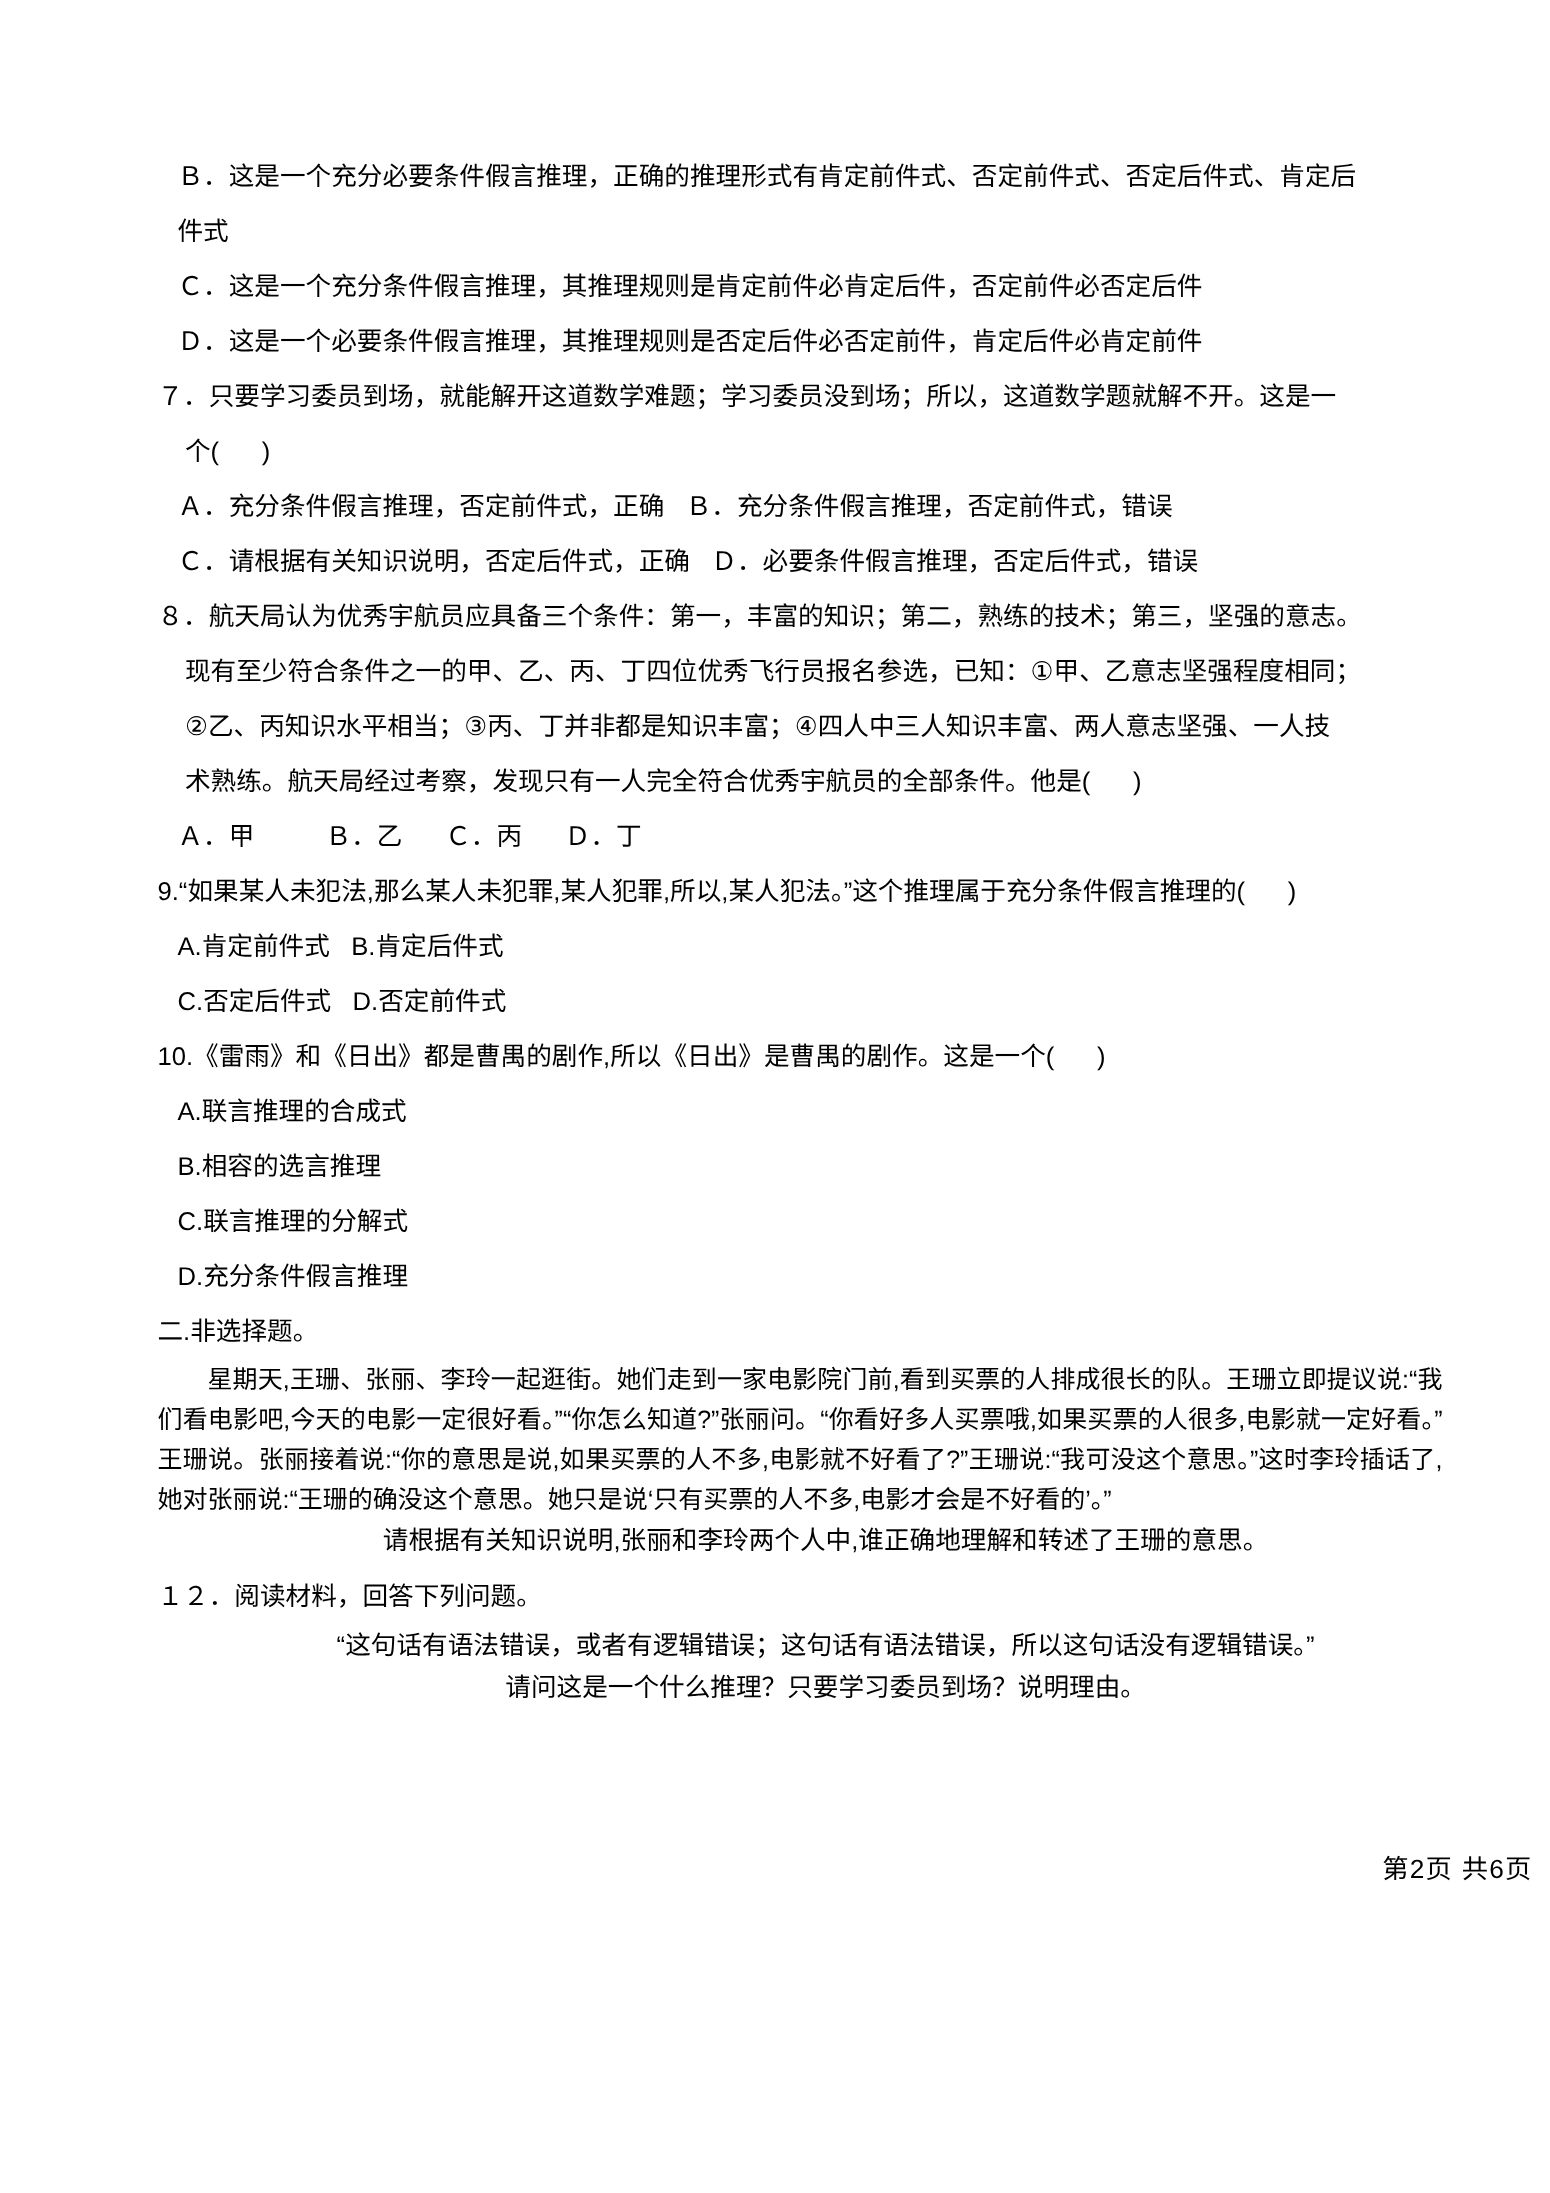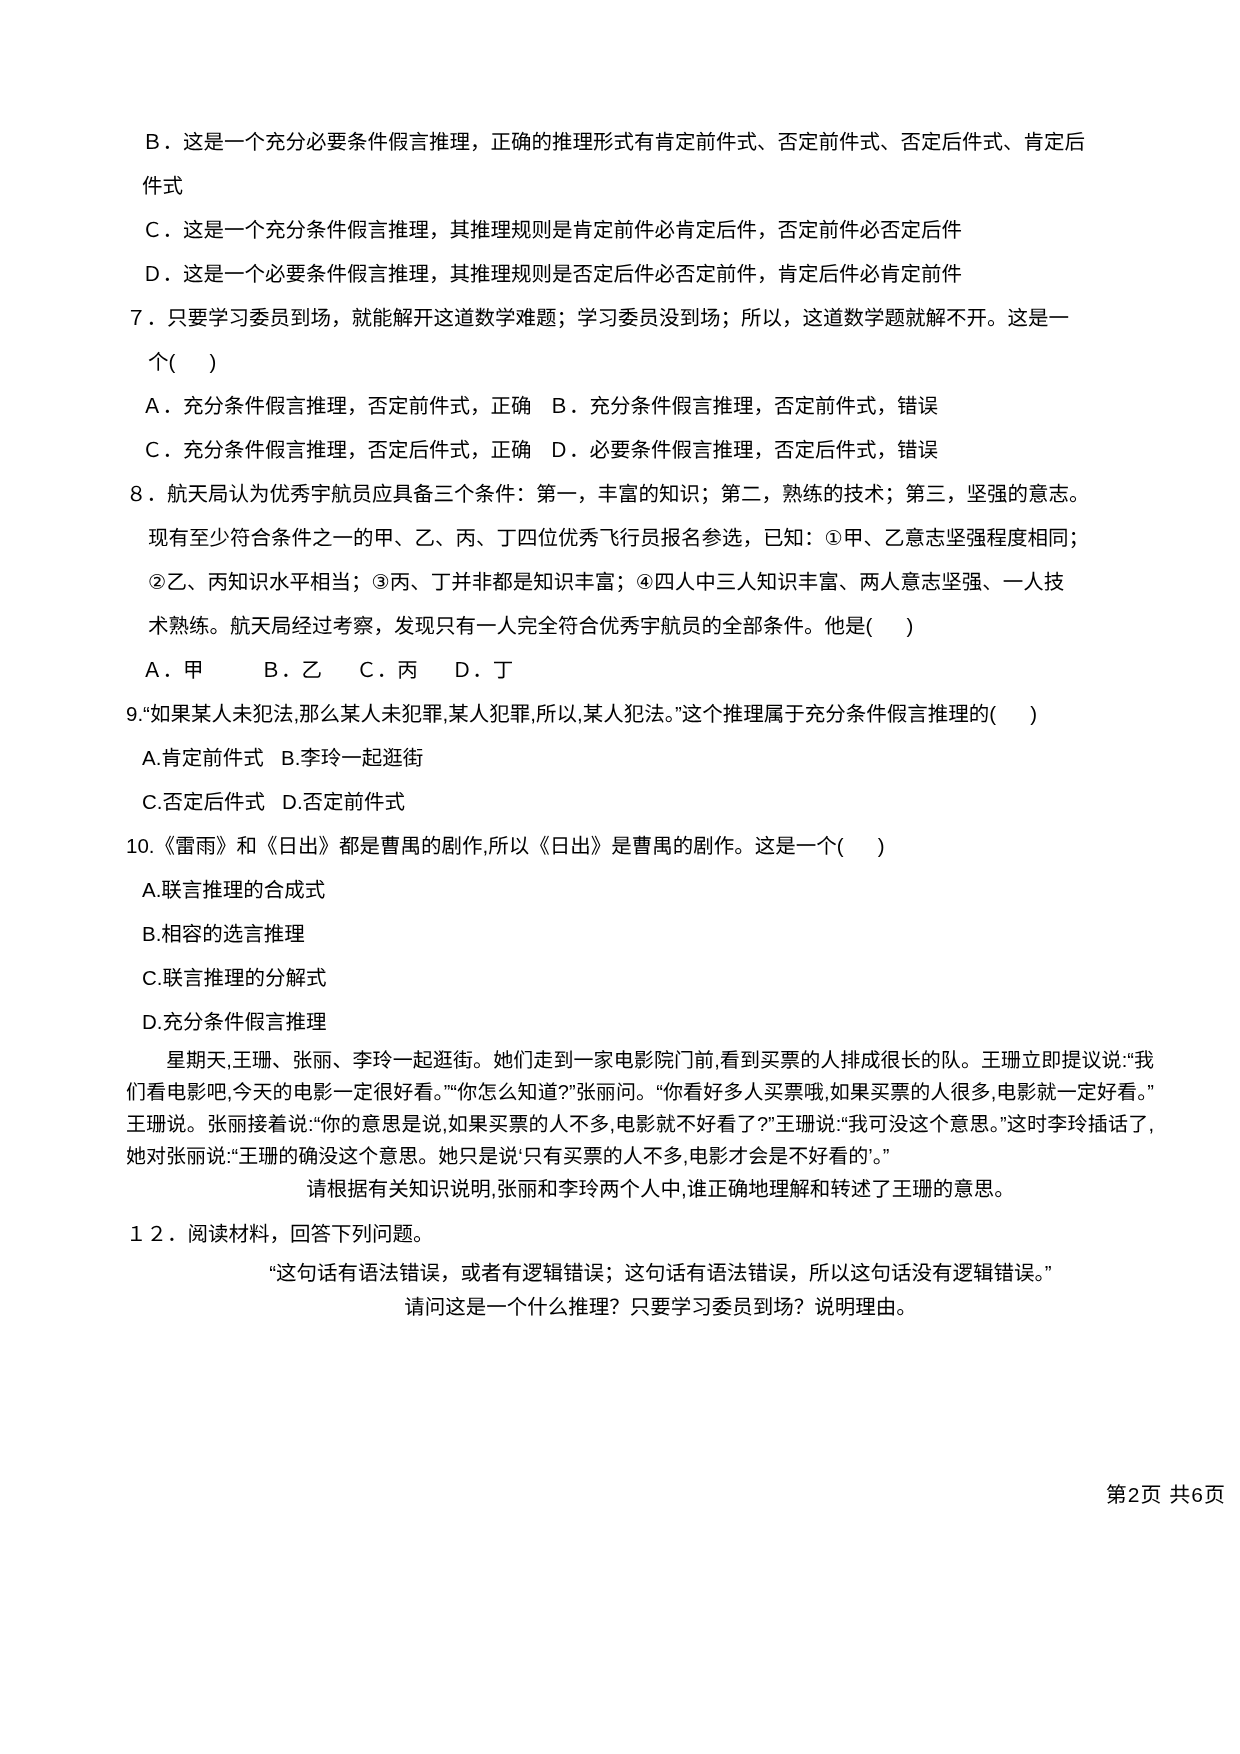--- a/index.html
+++ b/index.html
@@ -86,45 +86,46 @@
       <div class="opt">Ｂ．这是一个充分必要条件假言推理，正确的推理形式有肯定前件式、否定前件式、否定后件式、肯定后</div>
       <div class="opt">件式</div>
       <div class="opt">Ｃ．这是一个充分条件假言推理，其推理规则是肯定前件必肯定后件，否定前件必否定后件</div>
       <div class="opt">Ｄ．这是一个必要条件假言推理，其推理规则是否定后件必否定前件，肯定后件必肯定前件</div>
     </div>
 
     <div>
       <div class="q">７．只要学习委员到场，就能解开这道数学难题；学习委员没到场；所以，这道数学题就解不开。这是一</div>
       <div class="q-cont">个(      )</div>
       <div class="opt">Ａ．充分条件假言推理，否定前件式，正确   Ｂ．充分条件假言推理，否定前件式，错误</div>
-      <div class="opt">Ｃ．充分条件假言推理，否定后件式，正确   Ｄ．必要条件假言推理，否定后件式，错误</div>
+      <div class="opt">Ｃ．请根据有关知识说明，否定后件式，正确   Ｄ．必要条件假言推理，否定后件式，错误</div>
     </div>
 
     <div>
       <div class="q">８．航天局认为优秀宇航员应具备三个条件：第一，丰富的知识；第二，熟练的技术；第三，坚强的意志。</div>
       <div class="q-cont">现有至少符合条件之一的甲、乙、丙、丁四位优秀飞行员报名参选，已知：①甲、乙意志坚强程度相同；</div>
       <div class="q-cont">②乙、丙知识水平相当；③丙、丁并非都是知识丰富；④四人中三人知识丰富、两人意志坚强、一人技</div>
       <div class="q-cont">术熟练。航天局经过考察，发现只有一人完全符合优秀宇航员的全部条件。他是(      )</div>
       <div class="opt">Ａ．甲          Ｂ．乙      Ｃ．丙      Ｄ．丁</div>
     </div>
 
     <div>
       <div class="q">9.“如果某人未犯法,那么某人未犯罪,某人犯罪,所以,某人犯法。”这个推理属于充分条件假言推理的(      )</div>
-      <div class="opt">A.肯定前件式   B.李玲一起逛街</div>
+      <div class="opt">A.肯定前件式   B.肯定后件式</div>
       <div class="opt">C.否定后件式   D.否定前件式</div>
     </div>
 
     <div>
       <div class="q">10.《雷雨》和《日出》都是曹禺的剧作,所以《日出》是曹禺的剧作。这是一个(      )</div>
       <div class="opt">A.联言推理的合成式</div>
       <div class="opt">B.相容的选言推理</div>
       <div class="opt">C.联言推理的分解式</div>
       <div class="opt">D.充分条件假言推理</div>
     </div>
 
+    <div class="q">二.非选择题。</div>
 
     <div>
       <div class="narrative narrative-indent">星期天,王珊、张丽、李玲一起逛街。她们走到一家电影院门前,看到买票的人排成很长的队。王珊立即提议说:“我们看电影吧,今天的电影一定很好看。”“你怎么知道?”张丽问。“你看好多人买票哦,如果买票的人很多,电影就一定好看。”王珊说。张丽接着说:“你的意思是说,如果买票的人不多,电影就不好看了?”王珊说:“我可没这个意思。”这时李玲插话了,她对张丽说:“王珊的确没这个意思。她只是说‘只有买票的人不多,电影才会是不好看的’。”</div>
       <div class="tight-indent">请根据有关知识说明,张丽和李玲两个人中,谁正确地理解和转述了王珊的意思。</div>
     </div>
 
     <div class="spacer-sm"></div>
 
     <div>
       <div class="q">１２．阅读材料，回答下列问题。</div>

